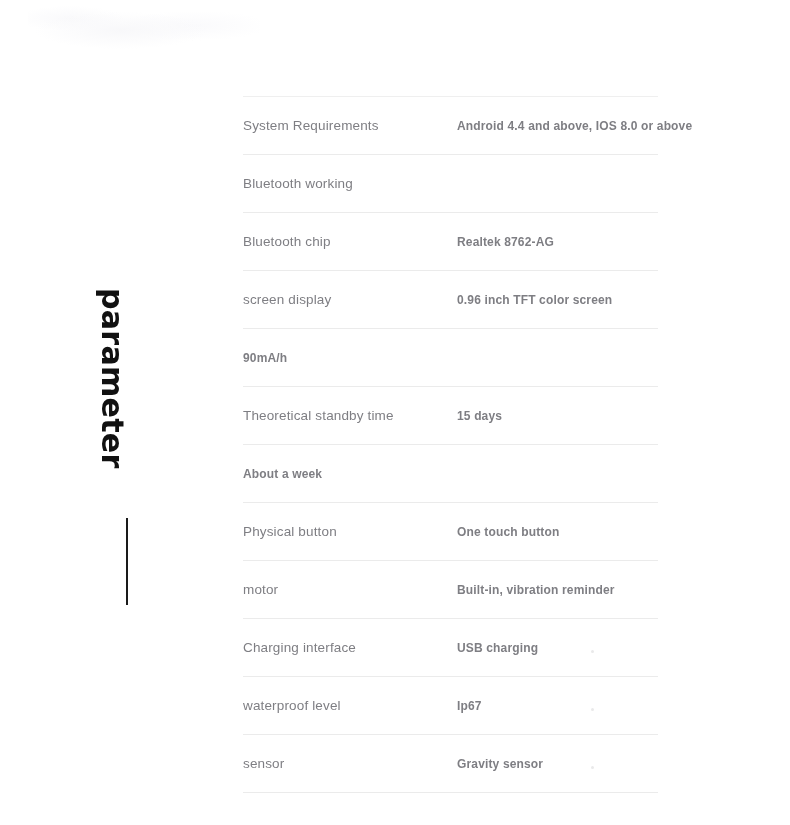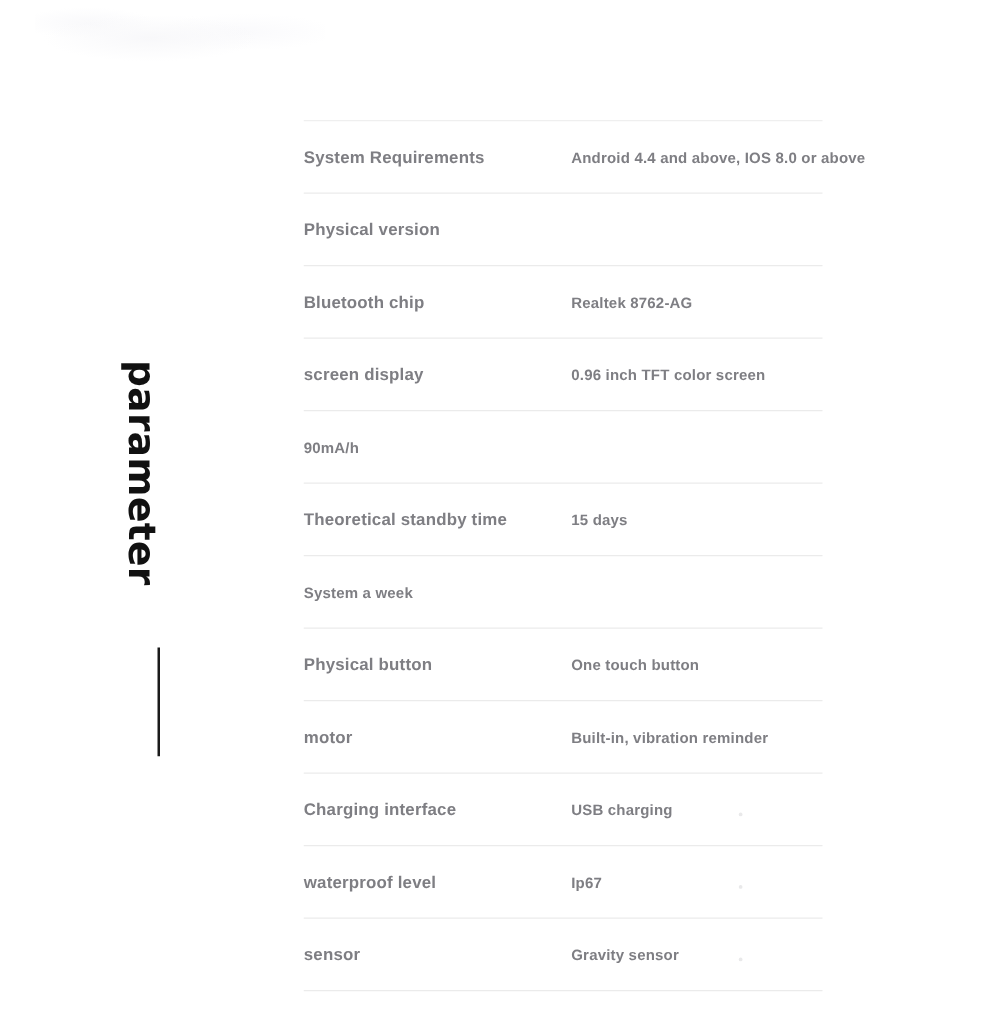--- a/index.html
+++ b/index.html
@@ -80,21 +80,21 @@
   .spec-row {
     position: relative;
     height: 57px;
     display: flex;
     align-items: center;
   }
   .spec-label {
     width: 214px;
     flex: 0 0 214px;
     font-size: 13.5px;
-    font-weight: 700;
+    font-weight: 400;
     color: #7e7e83;
     letter-spacing: 0.15px;
     white-space: nowrap;
   }
   .spec-value {
     flex: 1 1 auto;
     font-size: 12px;
     font-weight: 700;
     color: #7e7e83;
     letter-spacing: 0.15px;
@@ -124,21 +124,21 @@
 
 <div id="spec-table">
   <div class="spec-rule top-rule"></div>
 
 <div class="spec-row">
       <div class="spec-label">System Requirements</div>
       <div class="spec-value">Android 4.4 and above, IOS 8.0 or above</div>
     </div>
     <div class="spec-rule"></div>
     <div class="spec-row">
-      <div class="spec-label">Physical version</div>
+      <div class="spec-label">Bluetooth working</div>
     </div>
     <div class="spec-rule"></div>
     <div class="spec-row">
       <div class="spec-label">Bluetooth chip</div>
       <div class="spec-value">Realtek 8762-AG</div>
     </div>
     <div class="spec-rule"></div>
     <div class="spec-row">
       <div class="spec-label">screen display</div>
       <div class="spec-value">0.96 inch TFT color screen</div>
@@ -147,21 +147,21 @@
     <div class="spec-row">
       <div class="spec-value">90mA/h</div>
     </div>
     <div class="spec-rule"></div>
     <div class="spec-row">
       <div class="spec-label">Theoretical standby time</div>
       <div class="spec-value">15 days</div>
     </div>
     <div class="spec-rule"></div>
     <div class="spec-row">
-      <div class="spec-value">System a week</div>
+      <div class="spec-value">About a week</div>
     </div>
     <div class="spec-rule"></div>
     <div class="spec-row">
       <div class="spec-label">Physical button</div>
       <div class="spec-value">One touch button</div>
     </div>
     <div class="spec-rule"></div>
     <div class="spec-row">
       <div class="spec-label">motor</div>
       <div class="spec-value">Built-in, vibration reminder</div>

